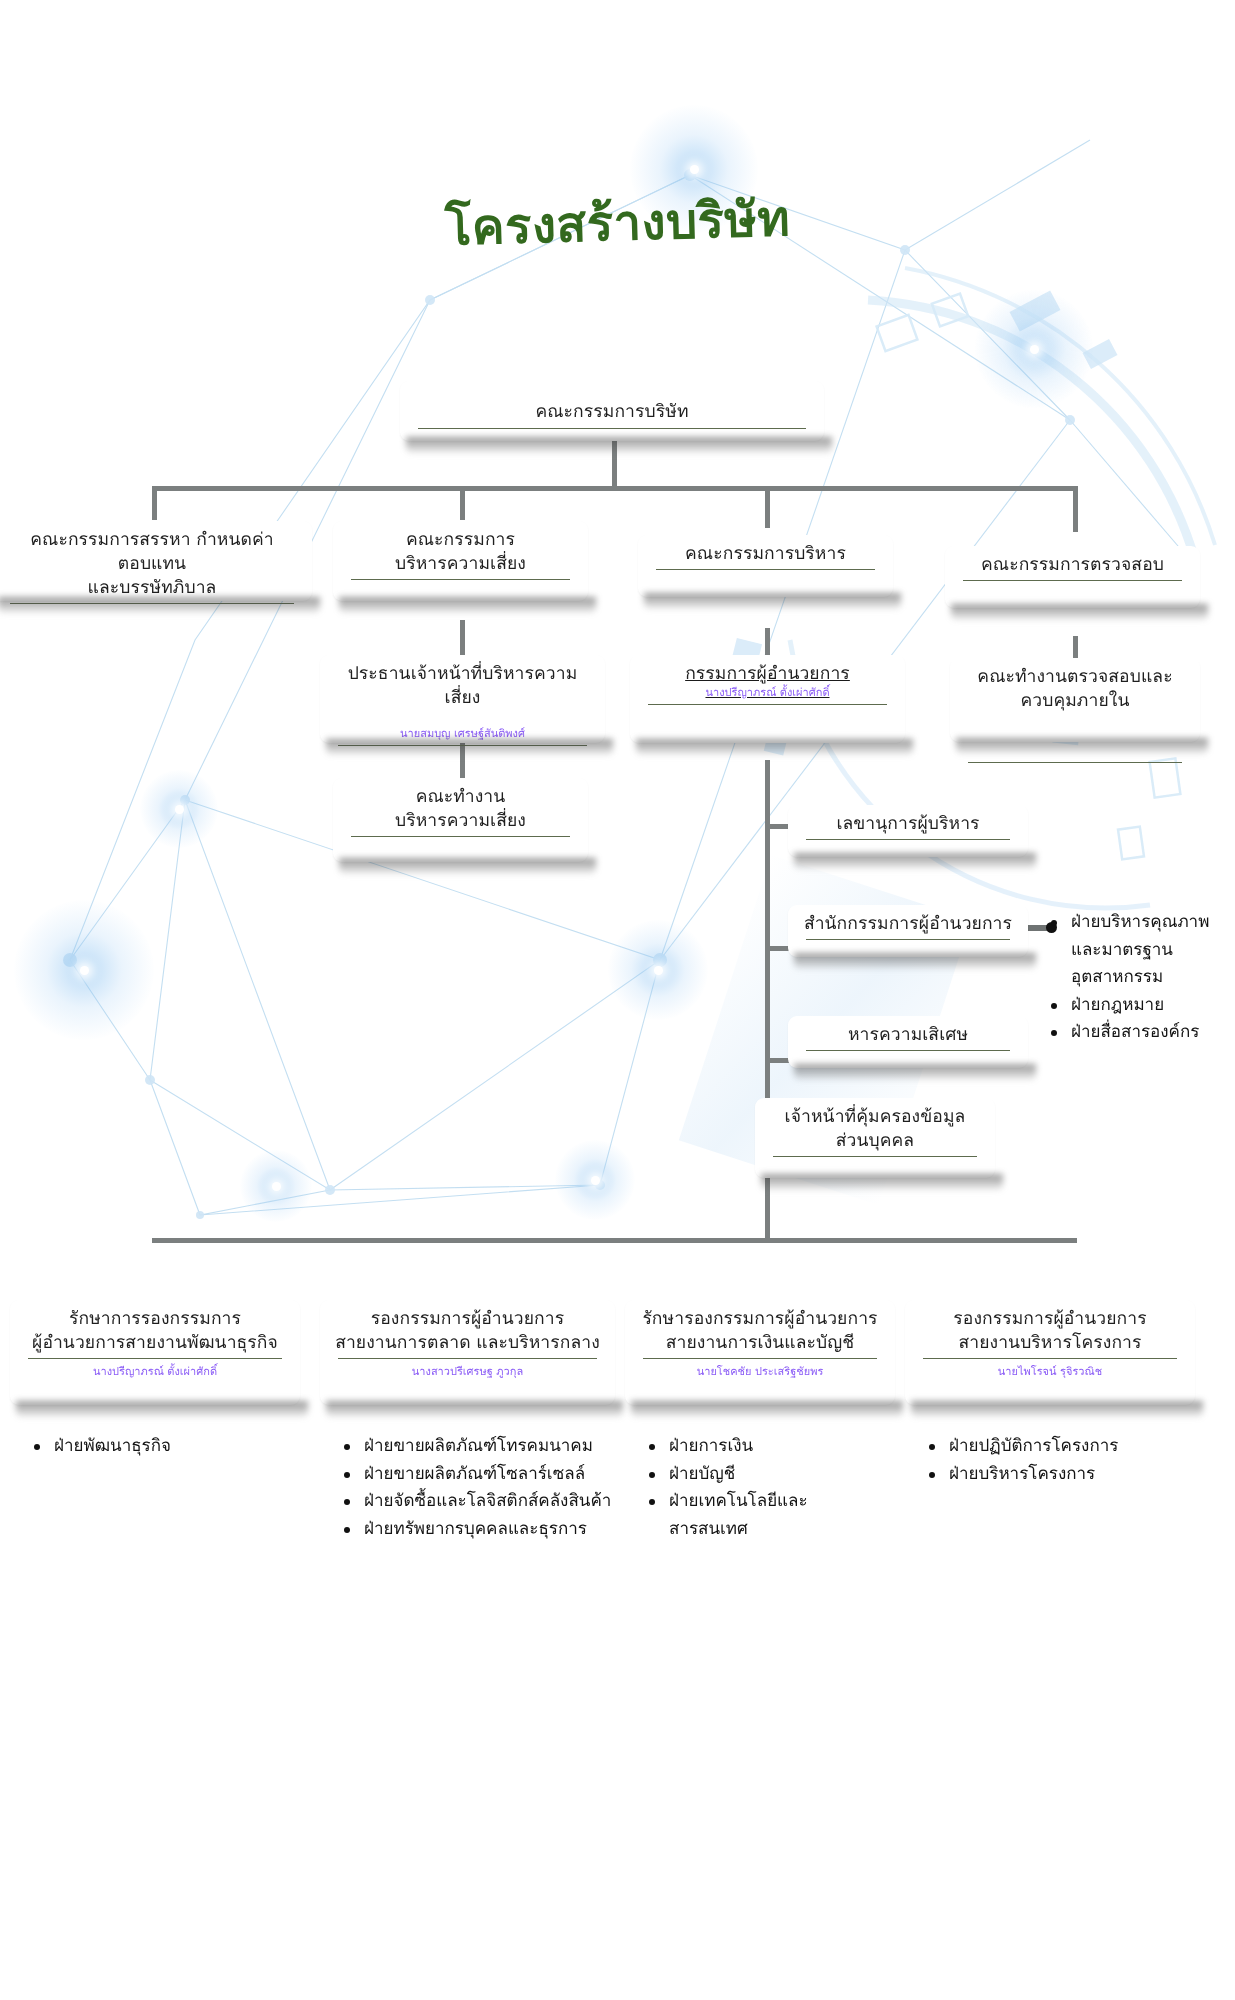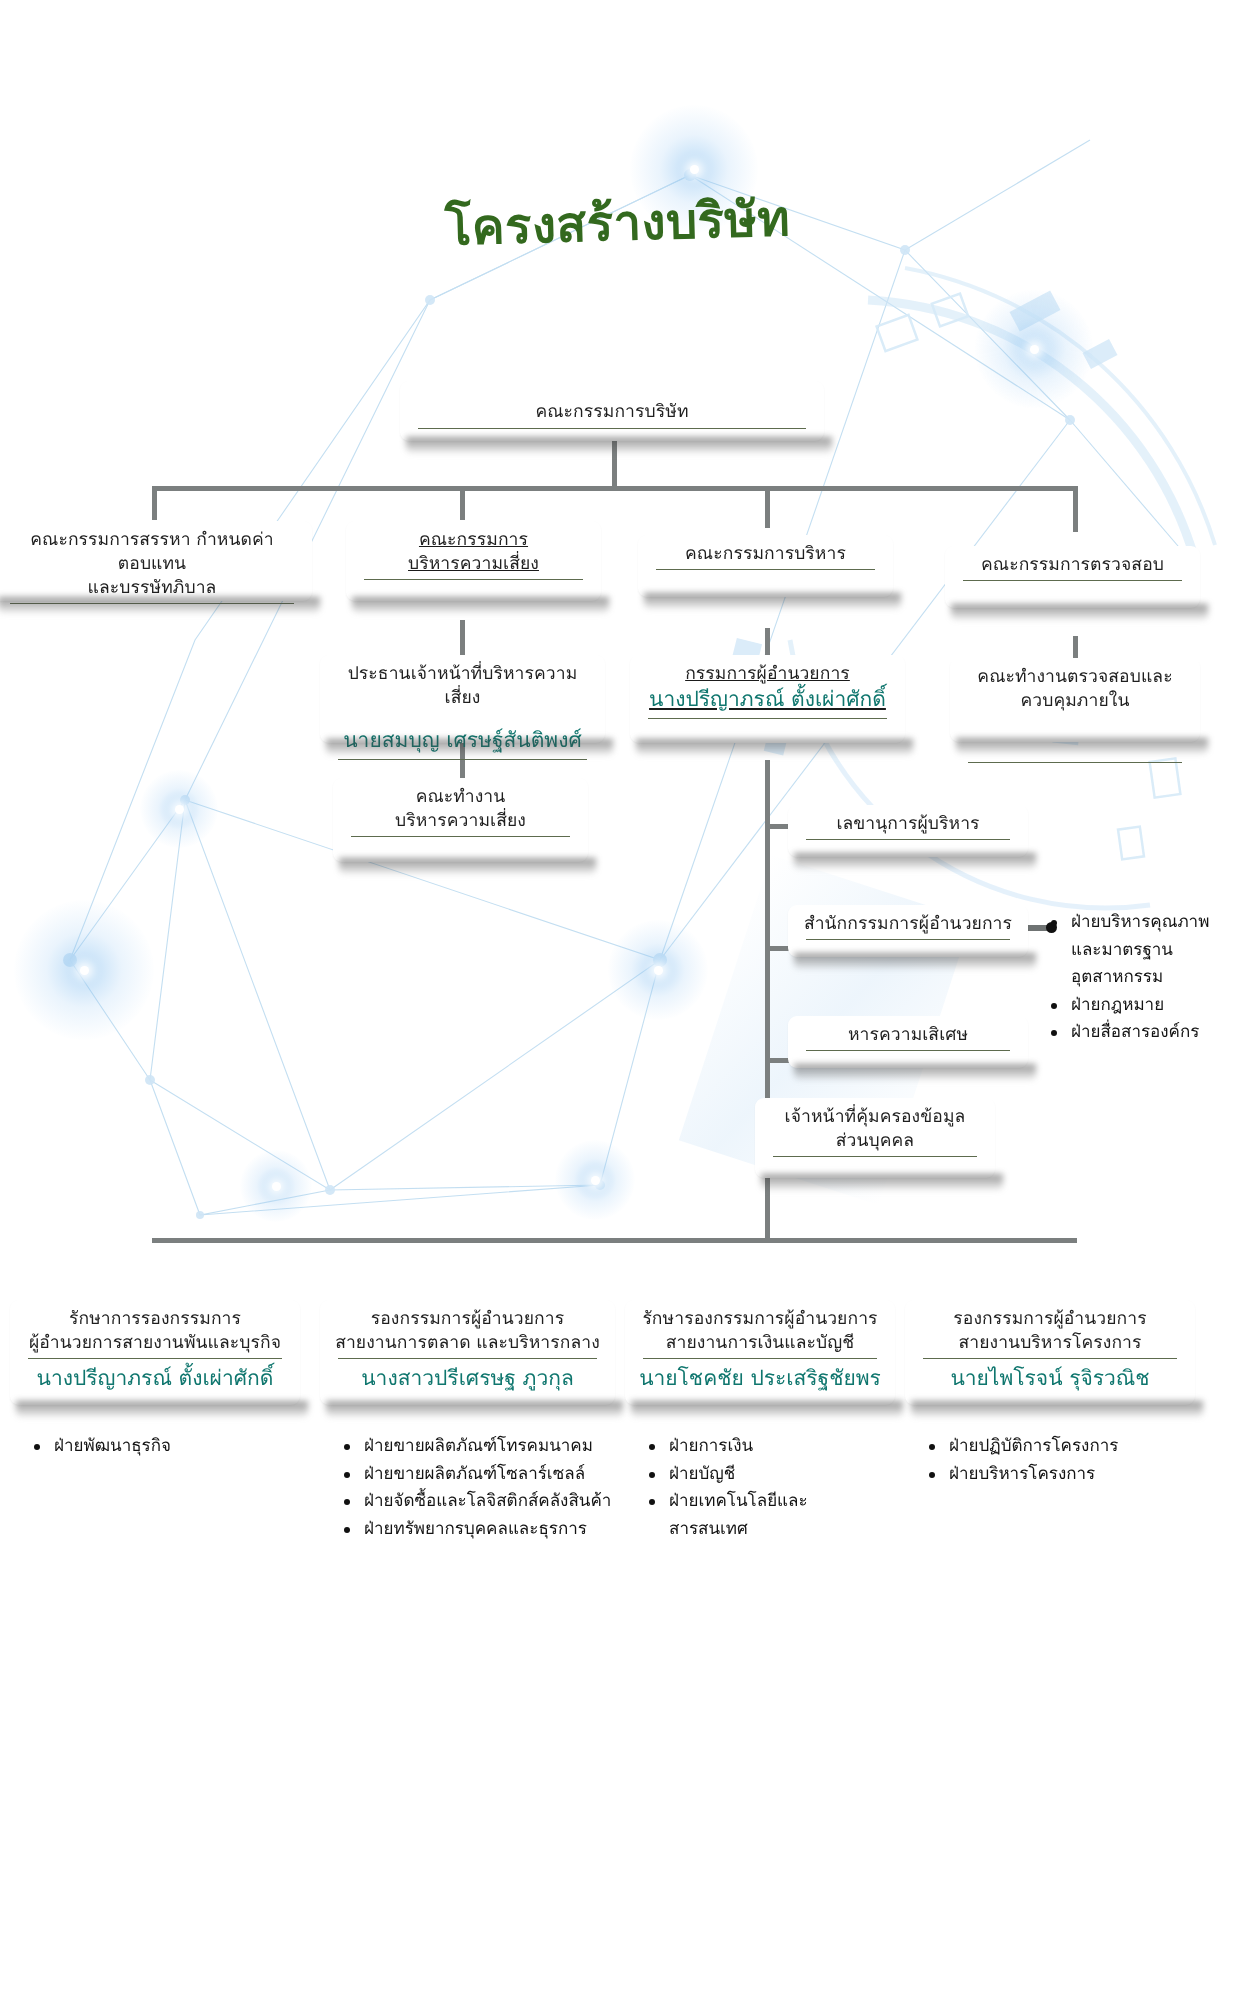--- a/index.html
+++ b/index.html
@@ -29,21 +29,21 @@
   
   .node{position:absolute;background:#ffffff;border-radius:9px;
     box-shadow:0 1px 2px rgba(0,0,0,.05);
     display:flex;flex-direction:column;align-items:center;justify-content:flex-start;
     padding:6px 10px 0 10px;box-sizing:border-box;}
   .node .title{
     font-size:17.5px;line-height:1.38;text-align:center;color:#1f1f1f;
     white-space:pre-line;font-weight:400;letter-spacing:.1px;}
   .node .rule{height:0;border-top:1.6px solid #5d6b4e;width:calc(100% - 16px);margin-top:4px;}
   .node .person{
-    font-size:21px;line-height:1.38;text-align:center;color:#0f766e;
+    font-size:11px;line-height:1.38;text-align:center;color:#8b5cf6;
     margin-top:5px;white-space:pre-line;}
   .node .shadow{
     position:absolute;left:6px;right:-8px;height:16px;
     background:linear-gradient(180deg,rgba(60,60,60,.55),rgba(120,120,120,.10));
     filter:blur(3.2px);border-radius:0 0 6px 6px;}
 
   
   .chart-title{
     position:absolute;left:0;right:0;top:184px;text-align:center;
     font-size:49px;font-weight:700;color:#33691e;letter-spacing:.5px;
@@ -174,21 +174,21 @@
     <div class="shadow" style="top:56px;"></div>
   </div>
 
   <div class="node" style="left:-8px;top:521px;width:320px;height:80px;">
     <div class="title">คณะกรรมการสรรหา กำหนดค่าตอบแทน
 และบรรษัทภิบาล</div>
     <div class="rule"></div>
     <div class="shadow" style="top:76px;"></div>
   </div>
 
-  <div class="node" style="left:346px;top:521px;width:255px;height:80px;text-decoration:underline;">
+  <div class="node" style="left:333px;top:521px;width:255px;height:80px;">
     <div class="title">คณะกรรมการ
 บริหารความเสี่ยง</div>
     <div class="rule"></div>
     <div class="shadow" style="top:76px;"></div>
   </div>
 
   <div class="node" style="left:638px;top:535px;width:255px;height:62px;">
     <div class="title">คณะกรรมการบริหาร</div>
     <div class="rule"></div>
     <div class="shadow" style="top:58px;"></div>
@@ -258,21 +258,21 @@
       <li class="cont">และมาตรฐาน</li>
       <li class="cont">อุตสาหกรรม</li>
       <li><span class="bullet"></span><span>ฝ่ายกฎหมาย</span></li>
       <li><span class="bullet"></span><span>ฝ่ายสื่อสารองค์กร</span></li>
     </ul>
 
   <div id="divisions">
       <div>
         <div class="node" style="left: 10px; top: 1300px; width: 290px; height: 105px;">
           <div class="title">รักษาการรองกรรมการ
-ผู้อำนวยการสายงานพันและบุรกิจ</div>
+ผู้อำนวยการสายงานพัฒนาธุรกิจ</div>
           <div class="rule"></div>
           <div class="person">นางปรีญาภรณ์ ตั้งเผ่าศักดิ์</div>
           <div class="shadow" style="top: 101px;"></div>
         </div>
         <ul class="blist" style="left: 28px; top: 1432px; width: 300px;">
           <li><span class="bullet"></span><span>ฝ่ายพัฒนาธุรกิจ</span></li>
         </ul>
       </div>
       <div>
         <div class="node" style="left: 320px; top: 1300px; width: 295px; height: 105px;">

